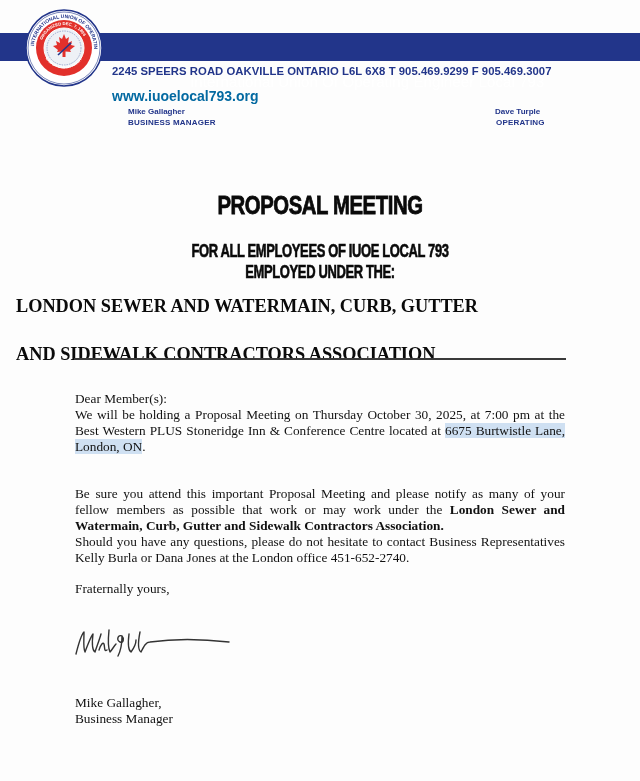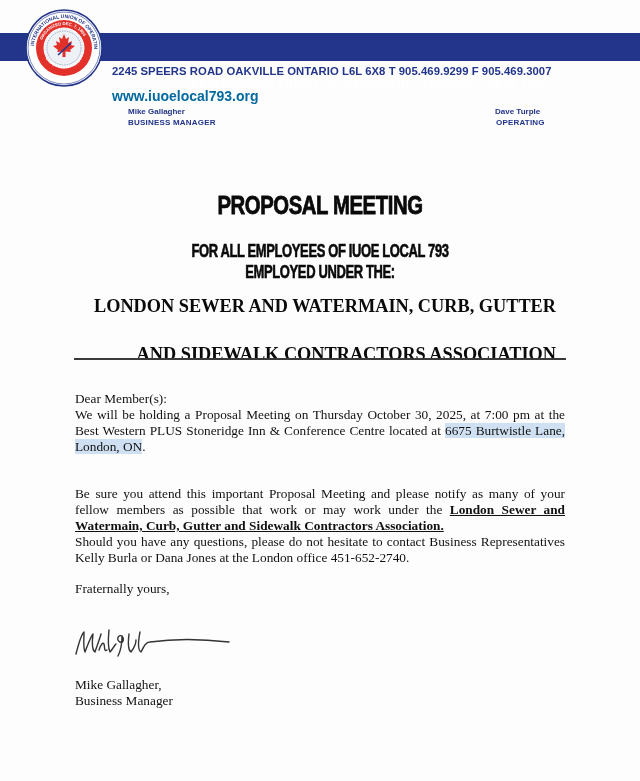--- a/index.html
+++ b/index.html
@@ -47,45 +47,45 @@
   }
   .h-sub {
     position: absolute; left: 0; width: 640px; text-align: center;
     font-family: "Liberation Sans", sans-serif; font-weight: bold; font-size: 18px;
     transform: scaleX(0.72); transform-origin: center; letter-spacing: -0.5px; color: #0a0a0a;
     -webkit-text-stroke: 0.6px #0a0a0a;
   }
   .h-sub.l1 { top: 241px; }
   .h-sub.l2 { top: 262px; }
   .assoc {
-    position: absolute; left: 0; width: 556px; text-align: right;
+    position: absolute; left: 16px; width: 556px; text-align: left;
     font-family: "Liberation Serif", serif; font-weight: bold; font-size: 18.3px; color: #0a0a0a;
     line-height: 22px;
   }
   .assoc.l1 { top: 295px; }
   .assoc.l2 { top: 317px; margin-top: 26px; }
   .rule {
     position: absolute; left: 74px; top: 358px; width: 492px; height: 2px; background: #3a3a3a;
   }
   .body-text {
     position: absolute; left: 75px; width: 490px;
     font-family: "Liberation Serif", serif; font-size: 13.3px; line-height: 16px; color: #111;
     text-align: justify;
   }
   .greeting { top: 376px; margin-top: 15px; }
   .p1 { top: 407px; }
   .p2 { top: 486px; }
   .p3 { top: 534px; }
   .closing { top: 581px; }
   .highlight { background: #cfe0f2; }
-  .bold-ul { font-weight: bold; text-decoration: underline; }
+  .bold-ul { font-weight: bold; }
   .sig {
     position: absolute; left: 74px; top: 622px; width: 160px; height: 40px;
   }
-  .signer { position: absolute; left: 75px; top: 677px; font-size: 13.3px; line-height: 16px; }
+  .signer { position: absolute; left: 75px; top: 695px; font-size: 13.3px; line-height: 16px; }
   .signer span { display: block; }
 </style>
 </head>
 <body>
 
 <div class="band"></div>
 <div class="band-title">International Union Of Operating Engineer Local 793</div>
 
 <svg class="logo" viewBox="0 0 78 78">
   <circle cx="39" cy="39" r="38" fill="#ffffff" stroke="#22358a" stroke-width="1.5"></circle>

